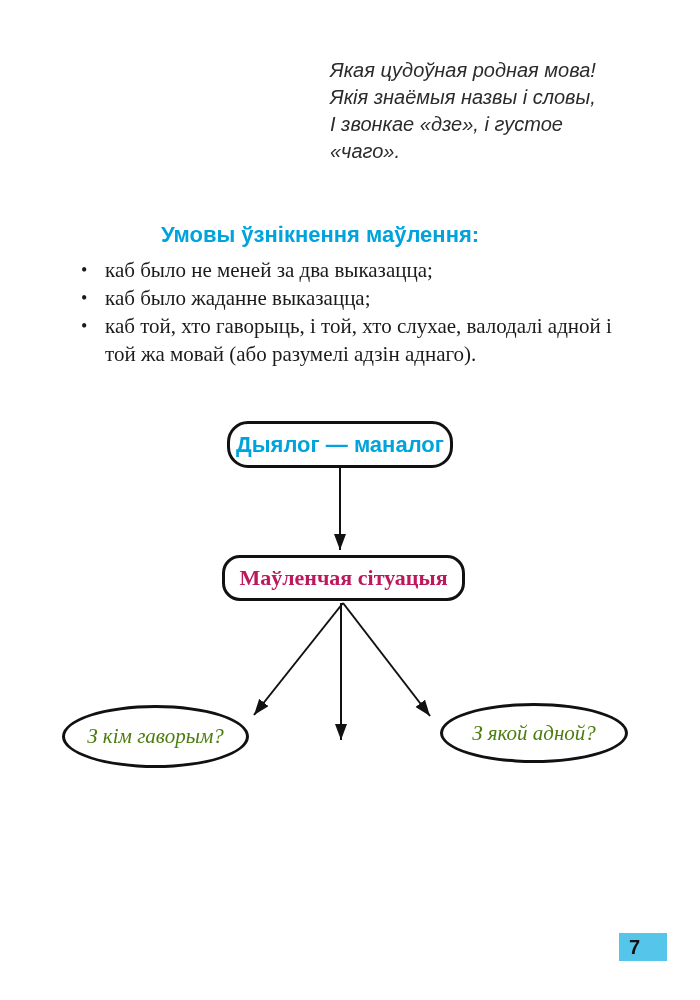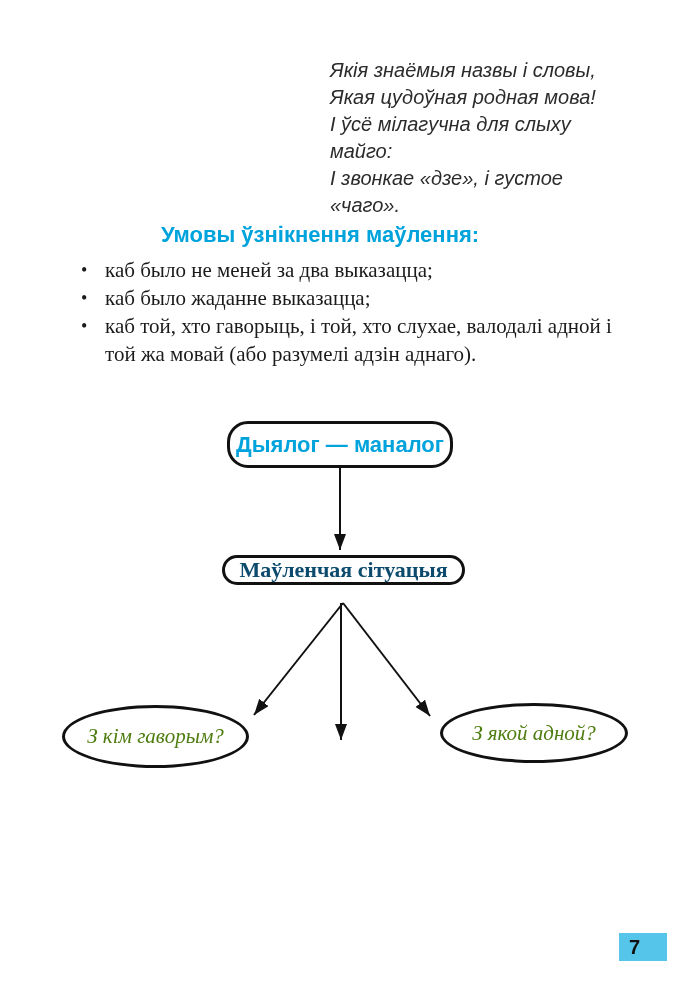--- a/index.html
+++ b/index.html
@@ -89,26 +89,26 @@
   }
   .box-top {
     left: 227px; top: 421px; width: 226px; height: 47px;
     border-radius: 21px;
     font-family: "Liberation Sans", sans-serif;
     font-weight: bold;
     font-size: 22px;
     color: #00a3dc;
   }
   .box-mid {
-    left: 222px; top: 555px; width: 243px; height: 30px;
+    left: 222px; top: 555px; width: 243px; height: 46px;
     border-radius: 18px;
     font-family: "Liberation Serif", serif;
     font-weight: bold;
     font-size: 22px;
-    color: #0c4a6e;
+    color: #be185d;
   }
   .ellipse {
     border-radius: 50%;
     font-family: "Liberation Serif", serif;
     font-size: 21px;
     color: #4d7c0f;
     font-style: italic;
   }
   .e-left   { left: 62px;  top: 705px; width: 187px; height: 63px; }
   .e-center { left: 290px; top: 746px; width: 108px; height: 50px; }
@@ -130,23 +130,22 @@
     color: #111111;
   }
   .page-badge span { padding-left: 10px; }
 </style>
 </head>
 <body>
 
 <div class="page">
 
   <div class="poem">
+    <div class="poem-line">Якая цудоўная родная мова!</div>
     <div class="poem-line">Якія знаёмыя назвы і словы,</div>
-    <div class="poem-line">Якая цудоўная родная мова!</div>
-    <div class="poem-line">І ўсё мілагучна для слыху майго:</div>
     <div class="poem-line">І звонкае «дзе», і густое «чаго».</div>
   </div>
 
   <h2 class="heading">Умовы ўзнікнення маўлення:</h2>
 
   <ul class="conditions">
     <li>
       <span class="cond-dot">•</span>
       <span>каб было не меней за два выказацца;</span>
     </li>

